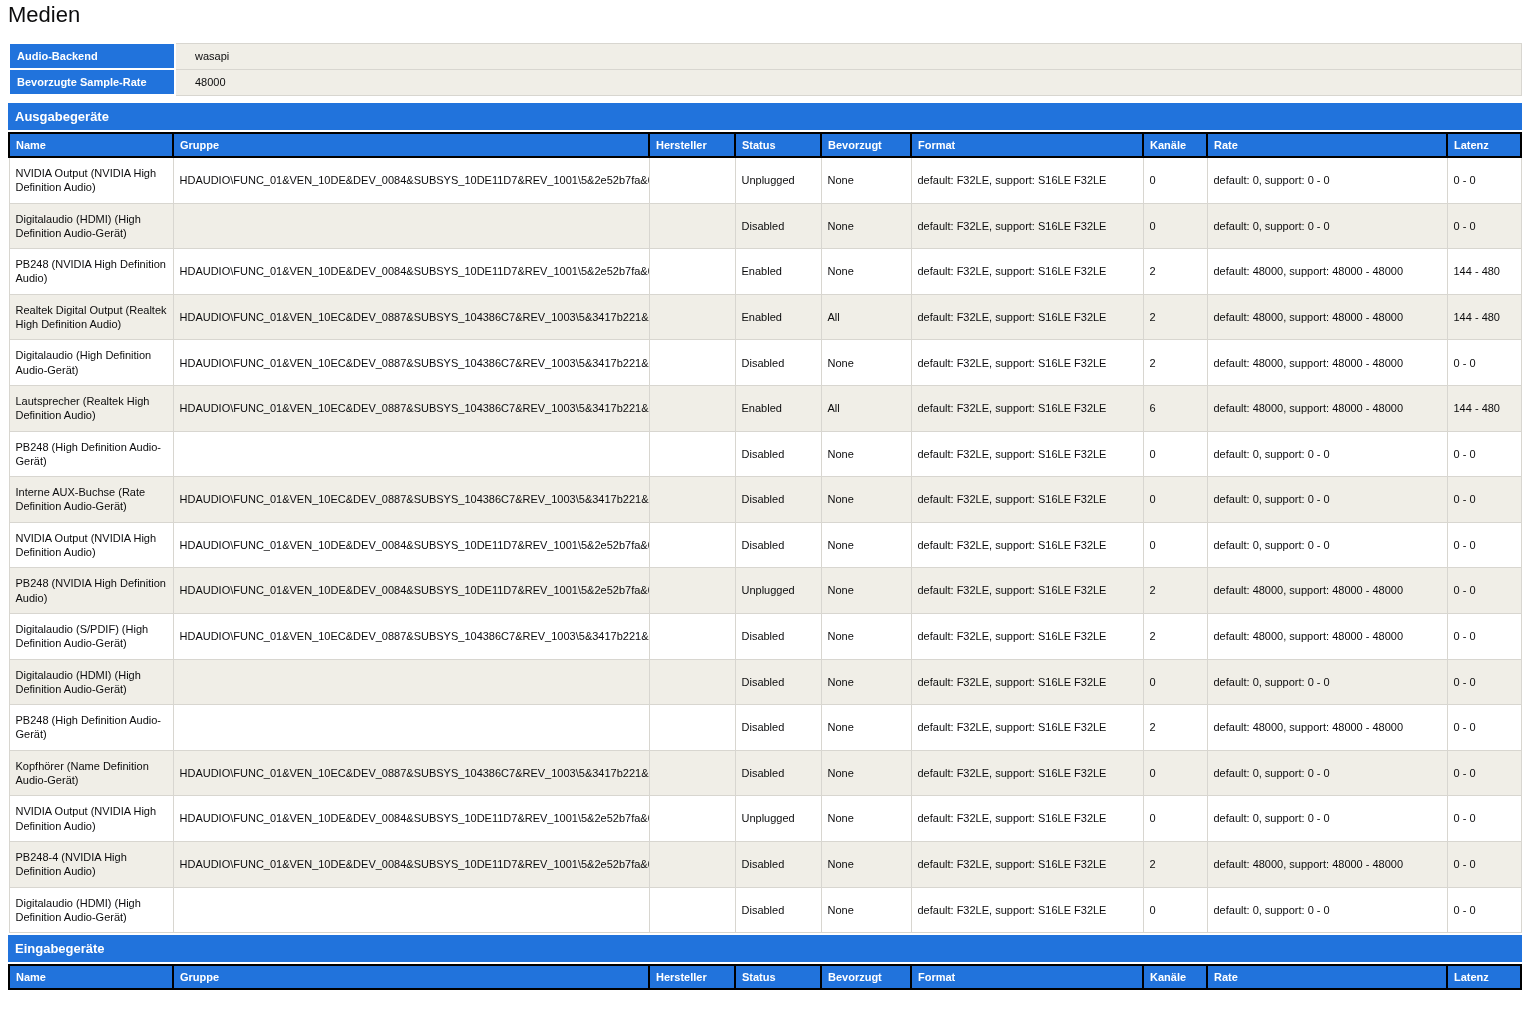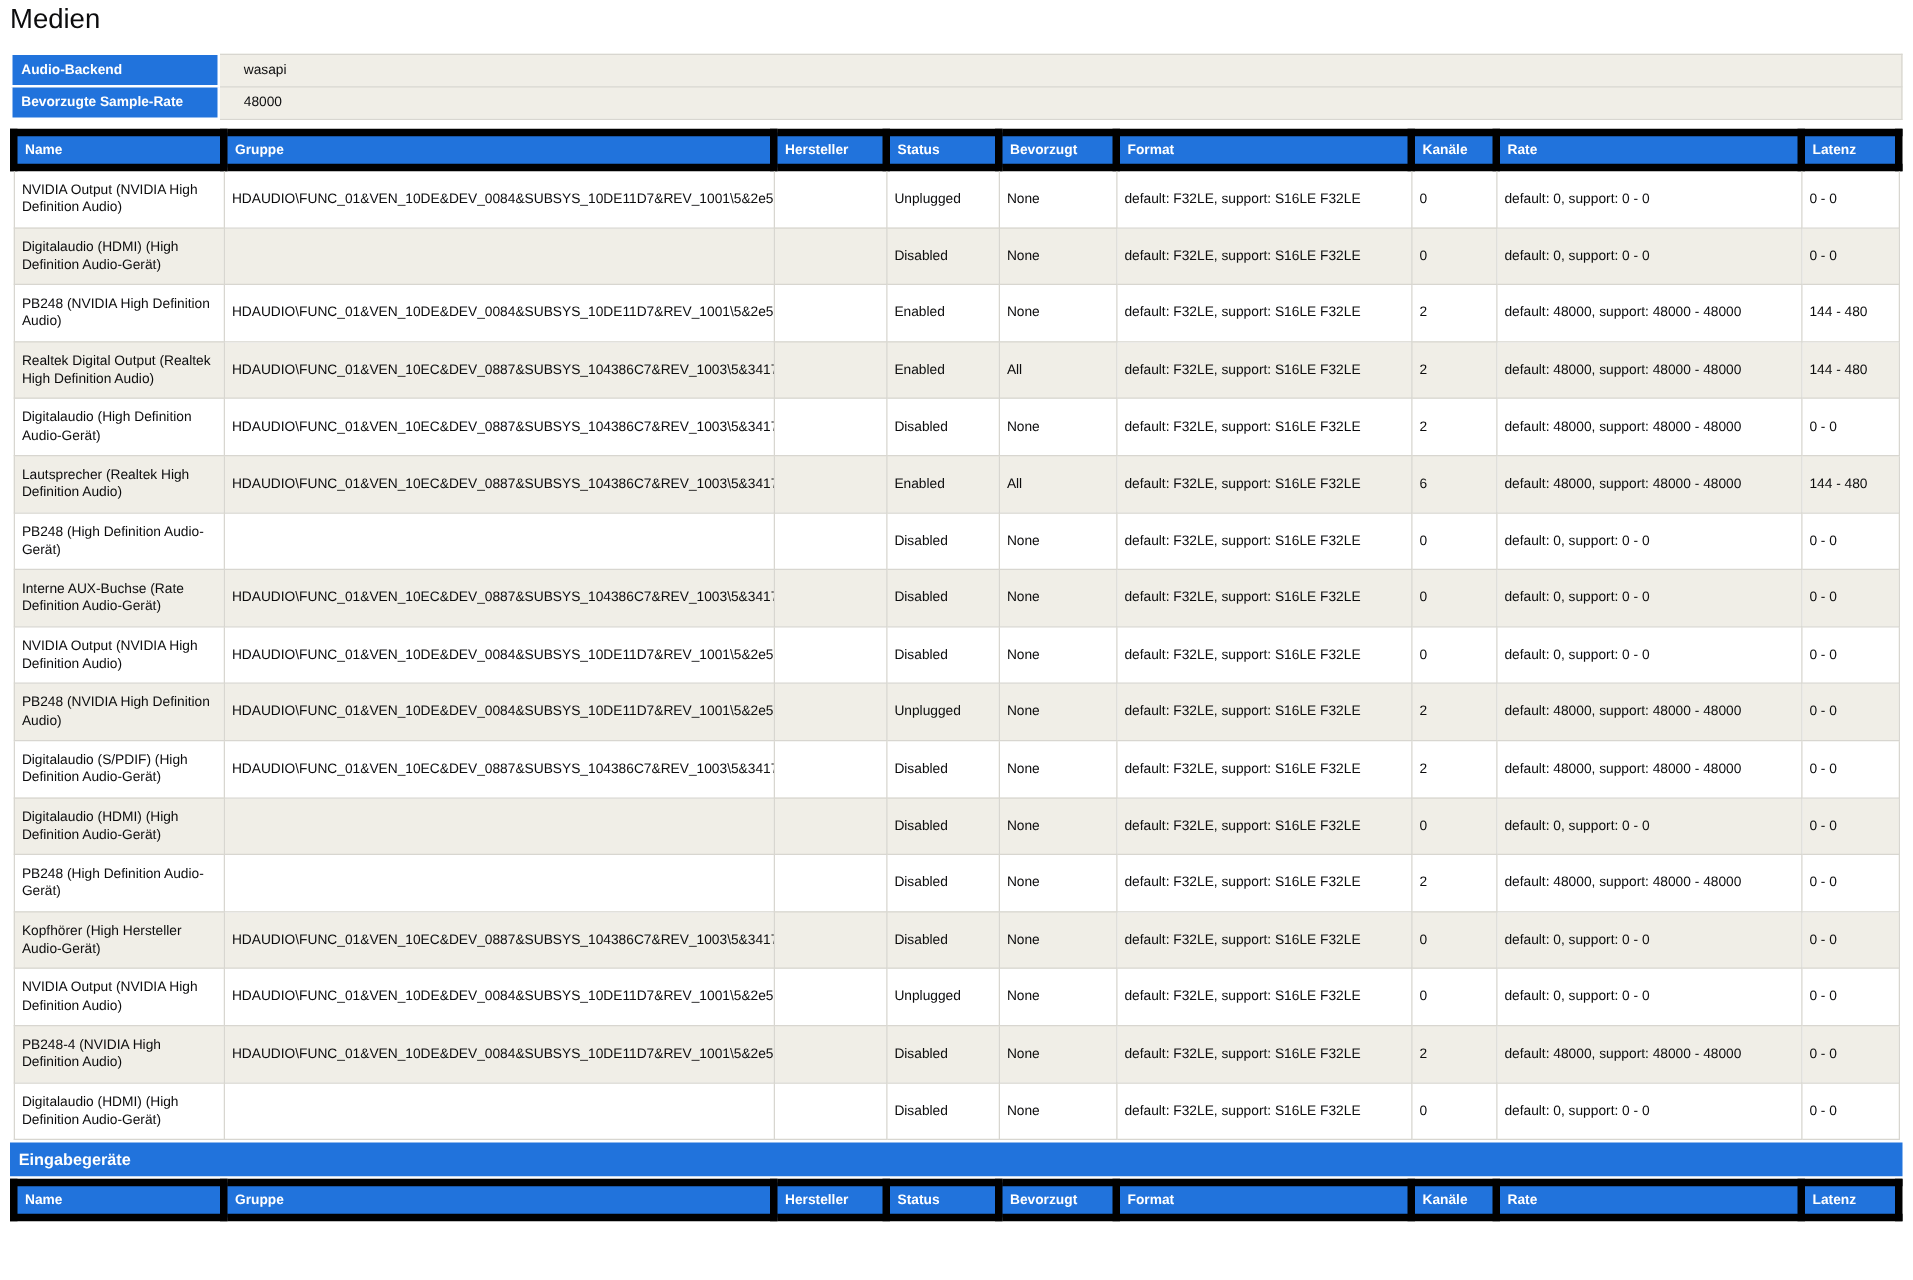--- a/index.html
+++ b/index.html
@@ -36,21 +36,21 @@
   .section-bar {
     background: var(--header-blue); color: #fff;
     font-size: 13px; font-weight: 700;
     margin: 0 0 2px 0; padding: 6px 7px;
   }
 
   
   .dev-table { margin-bottom: 2px; }
   .dev-table th {
     background: var(--header-blue); color: #fff; font-weight: 700;
-    padding: 5px 6px; border: 6px solid #000000;
+    padding: 5px 6px; border: 2px solid #000000;
   }
   .dev-table td {
     border: 1px solid var(--cell-border); padding: 8px 6px;
     line-height: 1.3; word-wrap: break-word;
   }
   .dev-table tbody tr:nth-child(even) td { background: var(--row-stripe); }
   .dev-table td.col-1, .dev-table td.col-5, .dev-table td.col-7, .dev-table td.col-8 {
     white-space: nowrap; overflow: hidden;
   }
 
@@ -77,20 +77,21 @@
         <th>Audio-Backend</th>
         <td>wasapi</td>
       </tr>
       <tr>
         <th>Bevorzugte Sample-Rate</th>
         <td>48000</td>
       </tr>
     </tbody>
   </table>
 
+  <h2 class="section-bar">Ausgabegeräte</h2>
 
   <table class="dev-table">
     <thead>
       <tr id="out-head">
           <th class="col-0">Name</th>
           <th class="col-1">Gruppe</th>
           <th class="col-2">Hersteller</th>
           <th class="col-3">Status</th>
           <th class="col-4">Bevorzugt</th>
           <th class="col-5">Format</th>
@@ -237,21 +238,21 @@
           <td class="col-1"></td>
           <td class="col-2"></td>
           <td class="col-3">Disabled</td>
           <td class="col-4">None</td>
           <td class="col-5">default: F32LE, support: S16LE F32LE</td>
           <td class="col-6">2</td>
           <td class="col-7">default: 48000, support: 48000 - 48000</td>
           <td class="col-8">0 - 0</td>
         </tr>
         <tr>
-          <td class="col-0">Kopfhörer (High Hersteller Audio-Gerät)</td>
+          <td class="col-0">Kopfhörer (Name Definition Audio-Gerät)</td>
           <td class="col-1">HDAUDIO\FUNC_01&amp;VEN_10EC&amp;DEV_0887&amp;SUBSYS_104386C7&amp;REV_1003\5&amp;3417b221&amp;0&amp;0001</td>
           <td class="col-2"></td>
           <td class="col-3">Disabled</td>
           <td class="col-4">None</td>
           <td class="col-5">default: F32LE, support: S16LE F32LE</td>
           <td class="col-6">0</td>
           <td class="col-7">default: 0, support: 0 - 0</td>
           <td class="col-8">0 - 0</td>
         </tr>
         <tr>

